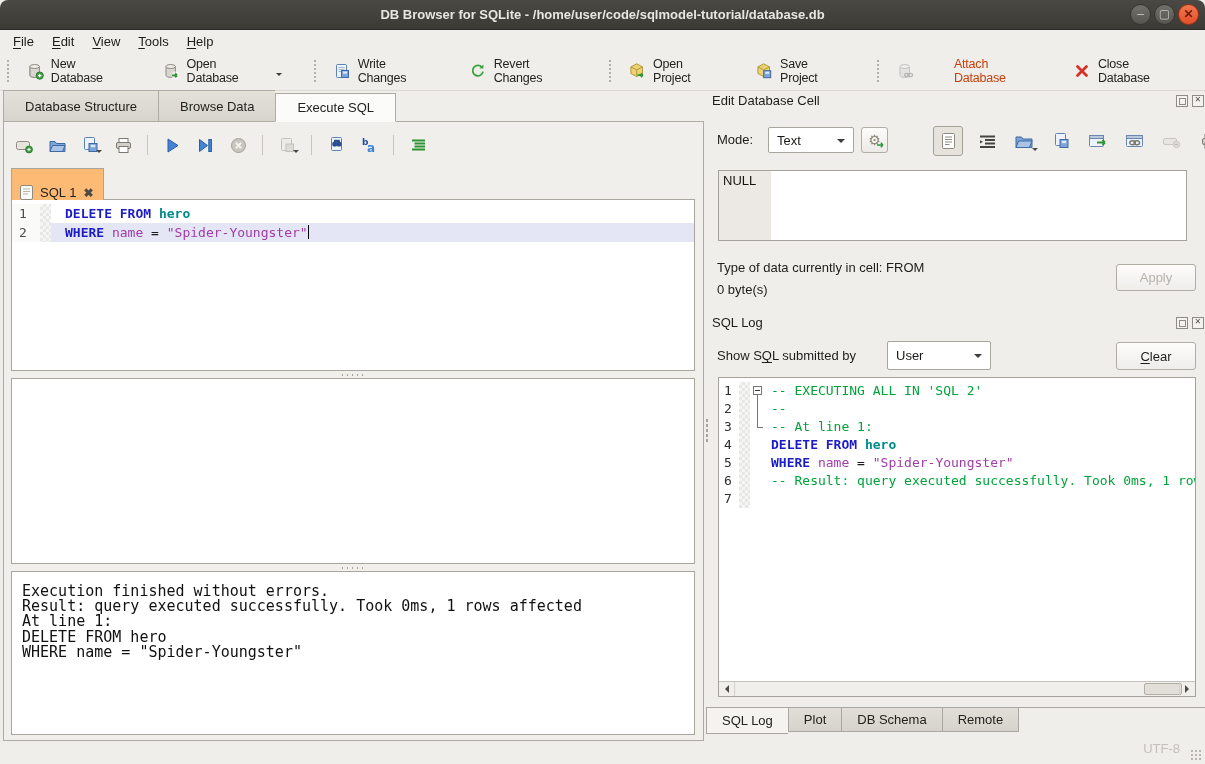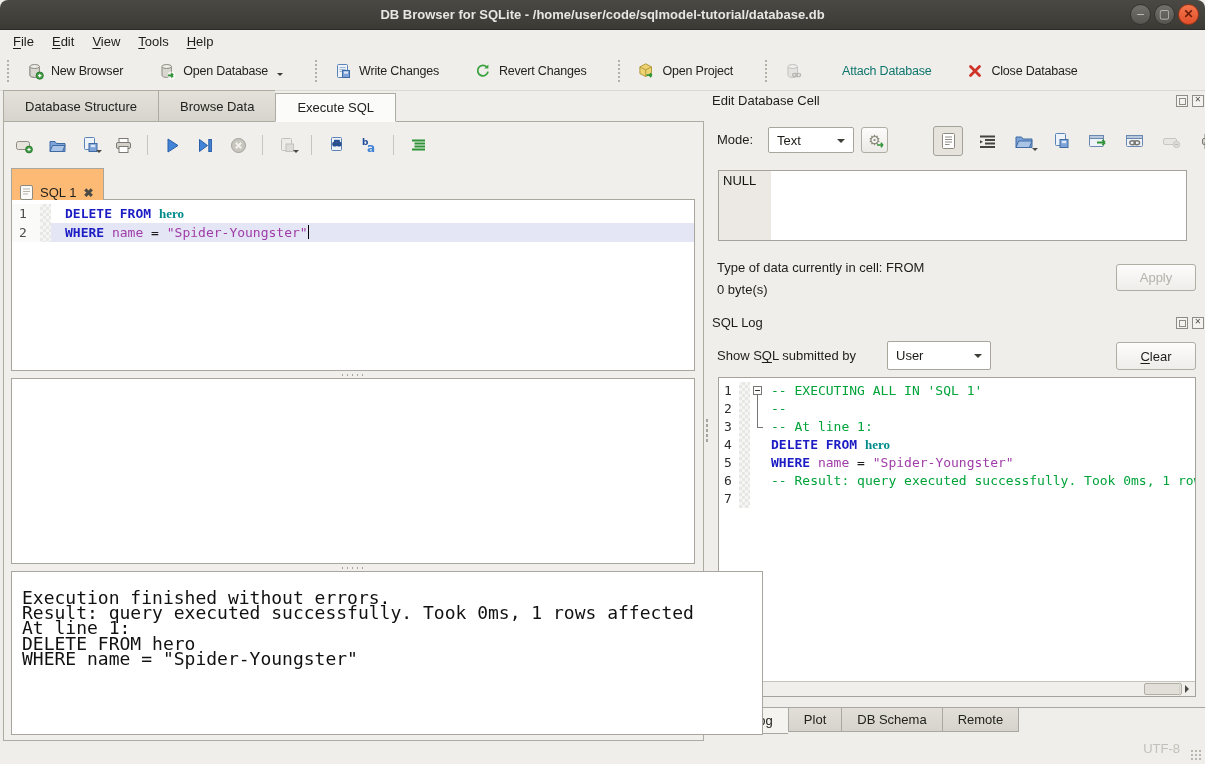--- a/index.html
+++ b/index.html
@@ -22,21 +22,21 @@
   .menuitem { padding:2px 9px; font-size:13px; color:#1d1d1a; }
   .mn u { text-decoration:underline; text-underline-offset:2px; }
 
   
   .toolbar { position:absolute; left:0; top:52px; width:1205px; height:39px; background:#f0eeea;
     border-bottom:1px solid #dcd9d2; display:flex; align-items:center; }
   .tgrip { width:5px; height:24px; margin:0 5px 0 6px;
     background-image:radial-gradient(#b3b0a8 1px, transparent 1px); background-size:4px 4px; }
   .tbtn { display:flex; align-items:center; gap:7px; padding:4px 10px; font-size:12.5px;
     letter-spacing:-0.2px; color:#24241f; margin-right:15px; border-radius:3px; }
-  .tbtn.disabled { color:#0f766e;gap:40px; }
+  .tbtn.disabled { color:#c2410c;gap:40px; }
   .tbtn.disabled svg { opacity:.45; filter:grayscale(1); }
   .ddarrow { width:0; height:0; border:3.5px solid transparent; border-top-color:#3c3b36;
     margin-left:2px; margin-top:9px; }
 
   
   .maintabs { position:absolute; left:3px; top:93px; height:29px; display:flex; align-items:flex-end; z-index:4; }
   .maintab { height:32px; padding:0 21px; display:flex; align-items:center; font-size:13px; color:#22221e;
     background:linear-gradient(#e4e1db,#d7d4cd); border:1px solid #aeaba3; border-right:none; }
   .maintab:last-child { border-right:1px solid #aeaba3; }
   .maintab.active { height:29px; background:#fbfbfa; border-right:1px solid #aeaba3; border-bottom:1px solid #fbfbfa; }
@@ -60,31 +60,31 @@
   .code-num { flex:none; color:#4c4c4c; background:#fafaf9; padding-left:7px; }
   .editor .code-num { width:28px; }
   .hatch { flex:none; width:11px; align-self:stretch;
     background-image:linear-gradient(45deg,#e7e7e5 25%,transparent 25%,transparent 75%,#e7e7e5 75%),
                      linear-gradient(45deg,#e7e7e5 25%,transparent 25%,transparent 75%,#e7e7e5 75%);
     background-size:6px 6px; background-position:0 0,3px 3px; background-color:#f6f6f5; }
   .code-text { flex:1; white-space:pre; padding-left:14px; color:#1a1a1a; }
   .code-row.current .code-text { background:#e4e6f5; }
   .caret { display:inline-block; width:1px; height:14px; background:#000; vertical-align:-2px; }
   .tk-kw { color:#1c1cc4; font-weight:bold; }
-  .tk-id { color:#008b8b; font-weight:bold;font-family:Liberation Serif, serif; }
+  .tk-id { color:#008b8b; font-weight:bold; }
   .tk-fld { color:#a03ca8; }
   .tk-str { color:#a03ca8; }
   .tk-cm { color:#00a33a; }
   .tk-pl { color:#1a1a1a; }
 
   .splitter-h { position:absolute; left:7px; width:684px; height:7px; display:flex; align-items:center; justify-content:center; }
   .dots-h { width:26px; height:4px; background-image:radial-gradient(#a7a49c 1px, transparent 1px); background-size:5px 4px; }
   .gridpane { position:absolute; left:7px; top:256px; width:684px; height:186px; background:#ffffff; border:1px solid #a9a69e; }
-  .msgpane { position:absolute; left:7px; top:449px; width:752px; height:164px; background:#ffffff; border:1px solid #a9a69e;
-    font-family:"DejaVu Sans Mono", monospace; font-size:18px; line-height:15.2px; padding:18px 10px; white-space:pre; color:#111; }
+  .msgpane { position:absolute; left:7px; top:449px; width:684px; height:164px; background:#ffffff; border:1px solid #a9a69e;
+    font-family:"DejaVu Sans Mono", monospace; font-size:15px; line-height:15.2px; padding:12px 10px; white-space:pre; color:#111; }
 
   .vsplit { position:absolute; left:704px; top:121px; width:6px; height:620px; display:flex; align-items:center; justify-content:center; }
   .dots-v { width:4px; height:26px; background-image:radial-gradient(#a7a49c 1px, transparent 1px); background-size:4px 5px; }
 
   
   .dock-title { position:absolute; font-size:13px; color:#1d1d1a; }
   .dock-btns { position:absolute; display:flex; gap:4px; }
   .dock-btn { width:12px; height:12px; border:1px solid #8f8c85; background:#f5f3ef; position:relative; }
   .dock-btn.float::after { content:""; position:absolute; left:2px; top:2px; width:5px; height:5px; border:1px solid #8f8c85; }
   .dock-btn.closer::after { content:"✕"; position:absolute; left:1.5px; top:-1px; font-size:8px; color:#55534d; }
@@ -169,21 +169,21 @@
     <div class="tbtn">
       <span>
         <svg width="18" height="18">
             <path d="M4 4.5v8.8c0 1.2 2.1 2.1 4.7 2.1 1 0 1.9-.1 2.6-.3" fill="#d9d6cf" stroke="#8d8a82"></path>
             <path d="M4 4.5v8.8c0 1.2 2.1 2.1 4.7 2.1s4.7-.9 4.7-2.1V4.5" fill="#d9d6cf" stroke="#8d8a82"></path>
             <ellipse cx="8.7" cy="4.5" rx="4.7" ry="2" fill="#efede8" stroke="#8d8a82"></ellipse>
             <circle cx="13.7" cy="13.6" r="3.6" fill="#43a047" stroke="#2c7a31"></circle>
             <path d="M13.7 11.9v3.4M12 13.6h3.4" stroke="#fff" stroke-width="1.2"></path>
           </svg>
       </span>
-      <span>New Browser</span>
+      <span>New Database</span>
     </div>
 
     <div class="tbtn">
       <span>
         <svg width="18" height="18">
             <path d="M4 4.5v8.8c0 1.2 2.1 2.1 4.7 2.1s4.7-.9 4.7-2.1V4.5" fill="#d9d6cf" stroke="#8d8a82"></path>
             <ellipse cx="8.7" cy="4.5" rx="4.7" ry="2" fill="#efede8" stroke="#8d8a82"></ellipse>
             <circle cx="13.3" cy="13.4" r="3.9" fill="#fff" opacity=".6"></circle>
             <path d="M9.8 13.4h5.4m0 0-2-2m2 2-2 2" stroke="#2f9437" stroke-width="1.7" fill="none"></path>
           </svg>
@@ -222,20 +222,31 @@
       <span>
         <svg width="18" height="18">
             <path d="M8.7 1.8l5.8 3.1v6.6l-5.8 3.1-5.8-3.1V4.9z" fill="#edd271" stroke="#b39a3e"></path>
             <path d="M2.9 4.9l5.8 3 5.8-3M8.7 7.9v6.7" fill="none" stroke="#b39a3e"></path>
             <path d="M9.6 13.2h5.2m0 0-1.9-1.9m1.9 1.9-1.9 1.9" stroke="#2f9437" stroke-width="1.7" fill="none"></path>
           </svg>
       </span>
       <span>Open Project</span>
     </div>
 
+    <div class="tbtn">
+      <span>
+        <svg width="18" height="18">
+            <path d="M8.7 1.8l5.8 3.1v6.6l-5.8 3.1-5.8-3.1V4.9z" fill="#edd271" stroke="#b39a3e"></path>
+            <path d="M2.9 4.9l5.8 3 5.8-3" fill="none" stroke="#b39a3e"></path>
+            <rect x="8.7" y="8.7" width="7" height="7" fill="#7ea3d8" stroke="#3f6ba3"></rect>
+            <rect x="10.2" y="9.7" width="4" height="2.2" fill="#dce8f6"></rect>
+          </svg>
+      </span>
+      <span>Save Project</span>
+    </div>
 
     <div class="tgrip"></div>
 
     <div class="tbtn disabled">
       <span>
         <svg width="18" height="18">
             <path d="M4 4.5v8.8c0 1.2 2.1 2.1 4.7 2.1s4.7-.9 4.7-2.1V4.5" fill="#d9d6cf" stroke="#8d8a82"></path>
             <ellipse cx="8.7" cy="4.5" rx="4.7" ry="2" fill="#efede8" stroke="#8d8a82"></ellipse>
             <ellipse cx="11" cy="13" rx="2.4" ry="1.7" fill="none" stroke="#77756e" stroke-width="1.3"></ellipse>
             <ellipse cx="14.2" cy="13" rx="2.4" ry="1.7" fill="none" stroke="#77756e" stroke-width="1.3"></ellipse>
@@ -486,21 +497,21 @@
   <div class="logwidget">
     <div id="log-lines">
         <div style="height: 4px;"></div>
         <div class="code-row">
           <div class="code-num">1</div>
           <div class="hatch"></div>
           <div class="fold-cell">
             <span class="fold-box"></span>
             <span class="fold-vline fv-halfbottom"></span>
           </div>
-          <div class="code-text"><span class="tk-cm">-- EXECUTING ALL IN 'SQL 1'</span></div>
+          <div class="code-text"><span class="tk-cm">-- EXECUTING ALL IN 'SQL 2'</span></div>
         </div>
         <div class="code-row">
           <div class="code-num">2</div>
           <div class="hatch"></div>
           <div class="fold-cell">
             <span class="fold-vline fv-full"></span>
           </div>
           <div class="code-text"><span class="tk-cm">--</span></div>
         </div>
         <div class="code-row">

